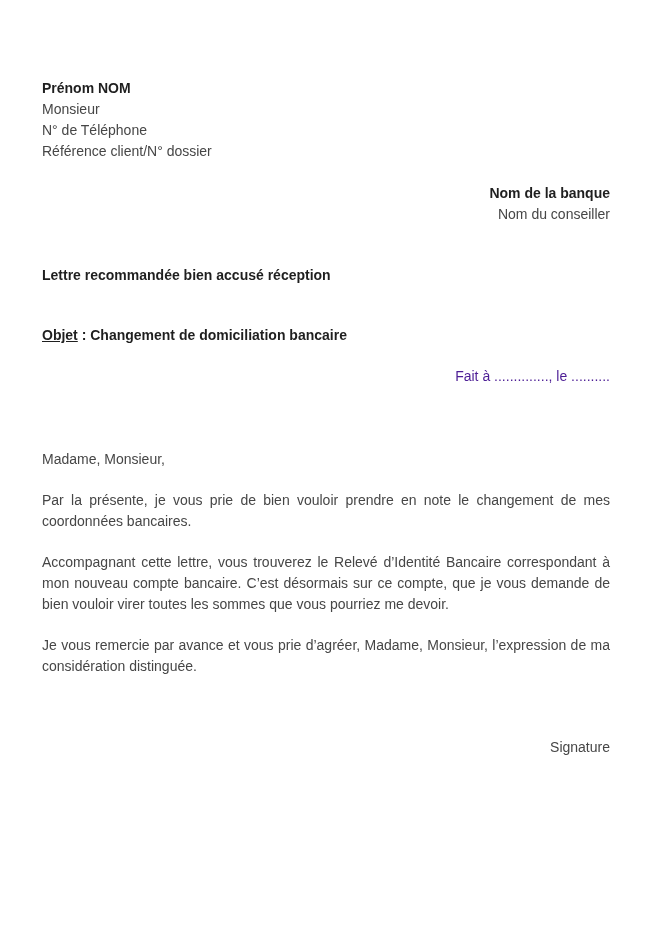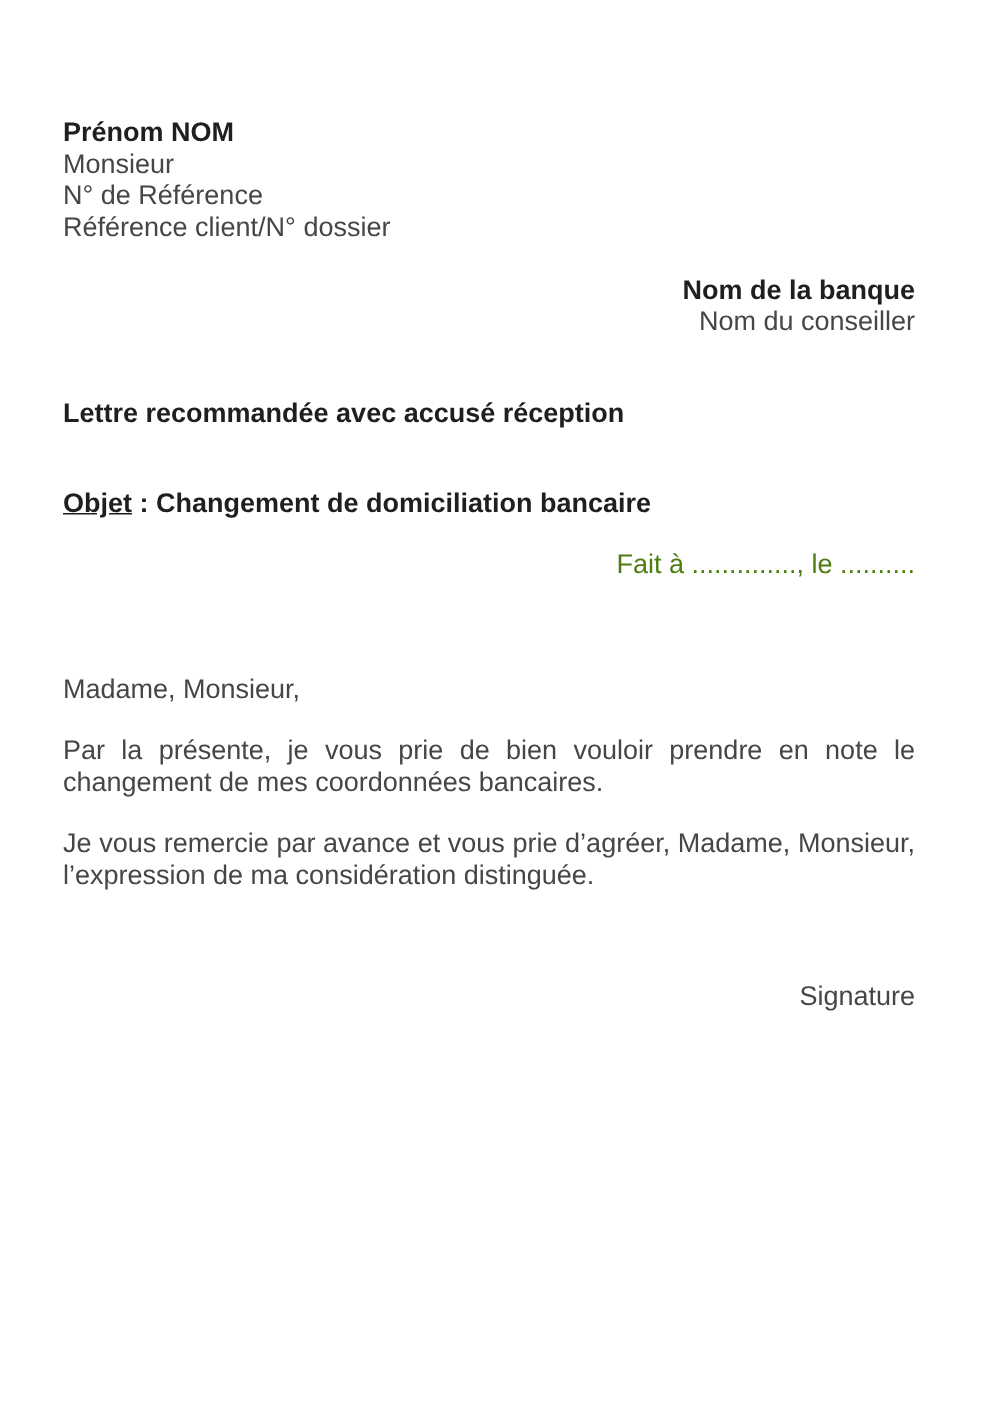--- a/index.html
+++ b/index.html
@@ -8,59 +8,60 @@
     background: #ffffff;
   }
   .page {
     position: relative;
     width: 661px;
     height: 935px;
     background: #ffffff;
     box-sizing: border-box;
     padding: 78px 51px 0 42px;
     font-family: "Liberation Sans", "DejaVu Sans", sans-serif;
-    font-size: 18px;
+    font-size: 14px;
     line-height: 21px;
     color: #464646;
   }
   .bold { font-weight: bold; color: #1f1f1f; }
   .underline { text-decoration: underline; margin-top: 28px; }
   .right { text-align: right; }
   .justify { text-align: justify; }
   .recipient-block { margin-top: 21px; }
   .registered-line { margin-top: 40px; }
   .subject-line { margin-top: 39px; }
-  .dateline { margin-top: 20px; color: #4d7c0f; }
+  .dateline { margin-top: 20px; color: #4c1d95; }
   .salutation { margin-top: 62px; }
   p.para { margin: 20px 0 0 0; }
   .signature { margin-top: 60px; }
 </style>
 </head>
 <body>
 
 <div class="page">
 
   <div class="sender-block">
     <div class="bold">Prénom NOM</div>
     <div>Monsieur</div>
-    <div>N° de Référence</div>
+    <div>N° de Téléphone</div>
     <div>Référence client/N° dossier</div>
   </div>
 
   <div class="recipient-block right">
     <div class="bold">Nom de la banque</div>
     <div>Nom du conseiller</div>
   </div>
 
-  <div class="registered-line bold">Lettre recommandée avec accusé réception</div>
+  <div class="registered-line bold">Lettre recommandée bien accusé réception</div>
 
   <div class="subject-line"><span class="bold underline">Objet</span><span class="bold"> : </span><span class="bold">Changement de domiciliation bancaire</span></div>
 
   <div class="dateline right">Fait à .............., le ..........</div>
 
   <div class="salutation">Madame, Monsieur,</div>
 
   <p class="para justify">Par la présente, je vous prie de bien vouloir prendre en note le changement de mes coordonnées bancaires.</p>
+  <p class="para justify">Accompagnant cette lettre, vous trouverez le Relevé d’Identité Bancaire correspondant à mon nouveau compte bancaire. C’est désormais sur ce compte, que je vous demande de bien vouloir virer toutes les sommes que vous pourriez me devoir.</p>
   <p class="para justify">Je vous remercie par avance et vous prie d’agréer, Madame, Monsieur, l’expression de ma considération distinguée.</p>
 
   <div class="signature right">Signature</div>
 
 </div>
 
 </body></html>

